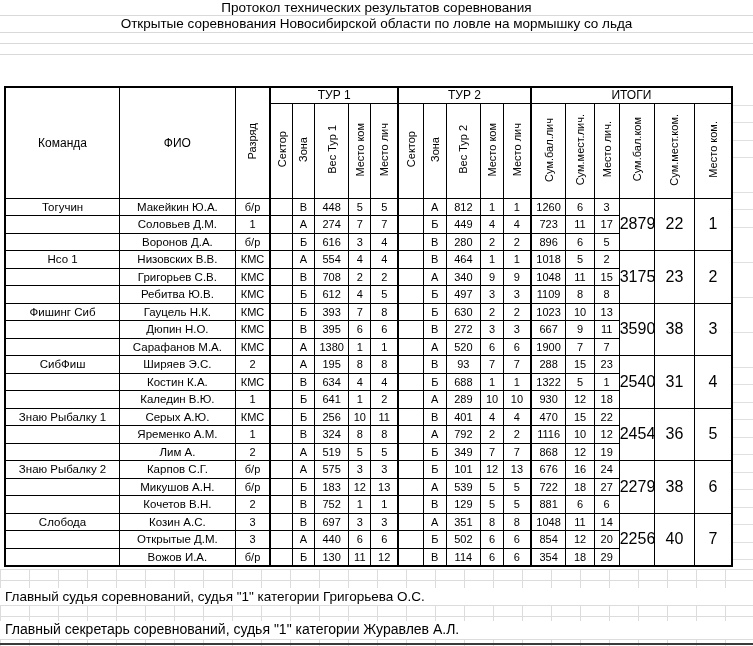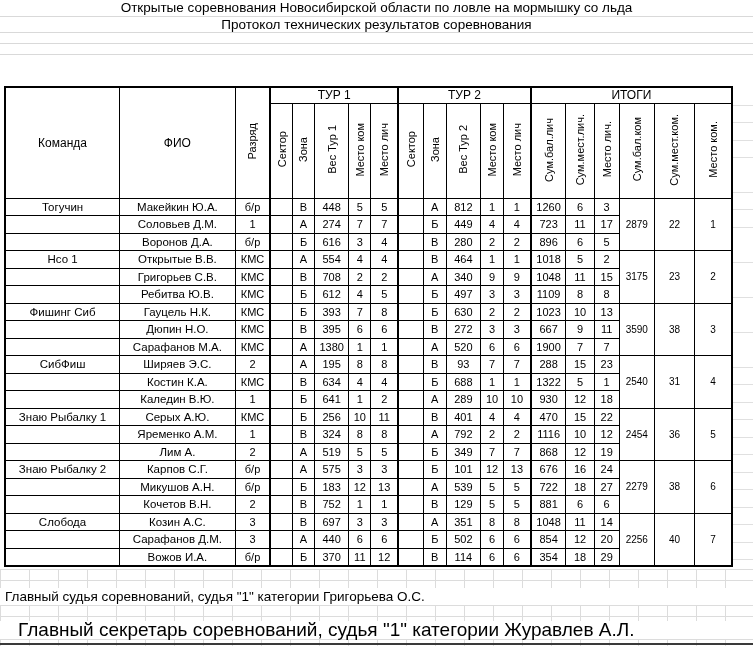--- a/index.html
+++ b/index.html
@@ -22,46 +22,46 @@
   thead tr.sub-row th { height: 95px; }
   thead th.flat { font-size: 12px; }
   .rot { writing-mode: vertical-rl; transform: rotate(180deg); display: inline-block;
          font-size: 11px; line-height: 1.1; }
   .grp { border-left: 2px solid #000 !important; }
   tbody tr { height: 17.5px; }
   tbody tr.team-start td { border-top: 2px solid #000; }
   td.faint-b { border-bottom: 1px solid #d9d9d9; margin-top: 21px; }
   td.num-r { text-align: right; padding-right: 3px; }
   td.c-team, td.c-fio { font-size: 11.5px; }
-  td.c-team-sum, td.c-team-places, td.c-team-place { font-size: 10px; }
+  td.c-team-sum, td.c-team-places, td.c-team-place { font-size: 16px; }
 
   
   #right-strip { position: absolute; top: 88px; left: 733px; width: 20px; height: 480px;
       background: repeating-linear-gradient(to bottom, transparent 0 16.5px, #e0e0e0 16.5px 17.5px); }
 
   
   #footer-area { position: absolute; top: 569px; left: 0; width: 753px; height: 77px; }
   .grid-strip { width: 100%;
       background-image:
         repeating-linear-gradient(to right, #dcdcdc 0 1px, transparent 1px 29px),
         repeating-linear-gradient(to bottom, #dcdcdc 0 1px, transparent 1px 11px); }
   .g19 { height: 19px; } .g16 { height: 16px; } .g7 { height: 7px; }
   .judge-row { height: 17px; background: #fff; font-size: 13.5px; line-height: 17px;
                padding-left: 5px; white-space: nowrap; }
-  .judge-row2 { height: 18px; background: #fff; font-size: 19px; line-height: 17px;
-               padding-left: 18px; white-space: nowrap; }
+  .judge-row2 { height: 18px; background: #fff; font-size: 14px; line-height: 17px;
+               padding-left: 5px; white-space: nowrap; }
   #bottom-line { position: absolute; left: 0; bottom: 1px; width: 753px; height: 2px; background: #3a3a3a; }
 </style>
 </head>
 <body>
 
 <div id="screen">
 
+  <div class="trow h16">Протокол технических результатов соревнования</div>
   <div class="trow h17">Открытые соревнования Новосибирской области по ловле на мормышку со льда</div>
-  <div class="trow h16">Протокол технических результатов соревнования</div>
   <div class="trow h11"></div>
   <div class="trow h11"></div>
 
   <table id="results">
     <colgroup>
       <col style="width:114px">
         <col style="width:115px">
         <col style="width:35px">
       <col style="width:22px">
         <col style="width:22px">
@@ -161,21 +161,21 @@
           <td>В</td>
           <td class=" num-r">280</td>
           <td>2</td>
           <td>2</td>
           <td class="grp num-r">896</td>
           <td>6</td>
           <td>5</td>
         </tr>
         <tr class="team-start">
           <td class="c-team faint-b">Нсо 1</td>
-          <td class="c-fio">Открытые В.В.</td>
+          <td class="c-fio">Низовских В.В.</td>
           <td class="c-rank">КМС</td>
           <td class="grp"></td>
           <td>А</td>
           <td class=" num-r">554</td>
           <td>4</td>
           <td>4</td>
           <td class="grp"></td>
           <td>В</td>
           <td class=" num-r">464</td>
           <td>1</td>
@@ -467,21 +467,21 @@
           <td>8</td>
           <td class="grp num-r">1048</td>
           <td>11</td>
           <td>14</td>
           <td class="c-team-sum" rowspan="3">2256</td>
           <td class="c-team-places" rowspan="3">40</td>
           <td class="c-team-place" rowspan="3">7</td>
         </tr>
         <tr>
           <td class="c-team faint-b"></td>
-          <td class="c-fio">Сарафанов Д.М.</td>
+          <td class="c-fio">Открытые Д.М.</td>
           <td class="c-rank">3</td>
           <td class="grp"></td>
           <td>А</td>
           <td class=" num-r">440</td>
           <td>6</td>
           <td>6</td>
           <td class="grp"></td>
           <td>Б</td>
           <td class=" num-r">502</td>
           <td>6</td>
@@ -489,21 +489,21 @@
           <td class="grp num-r">854</td>
           <td>12</td>
           <td>20</td>
         </tr>
         <tr>
           <td class="c-team"></td>
           <td class="c-fio">Вожов И.А.</td>
           <td class="c-rank">б/р</td>
           <td class="grp"></td>
           <td>Б</td>
-          <td class=" num-r">370</td>
+          <td class=" num-r">130</td>
           <td>11</td>
           <td>12</td>
           <td class="grp"></td>
           <td>В</td>
           <td class=" num-r">114</td>
           <td>6</td>
           <td>6</td>
           <td class="grp num-r">354</td>
           <td>18</td>
           <td>29</td>

